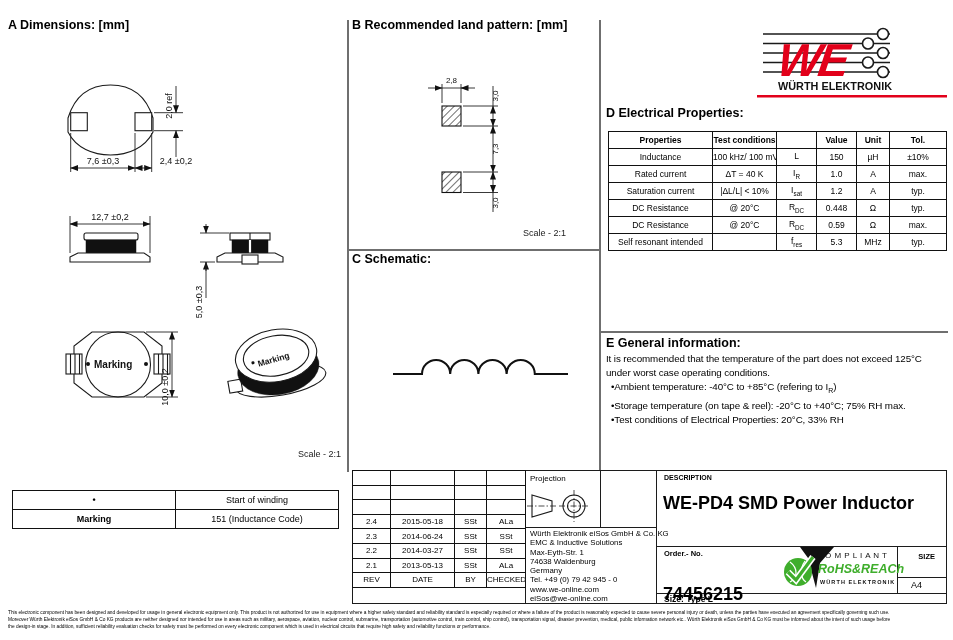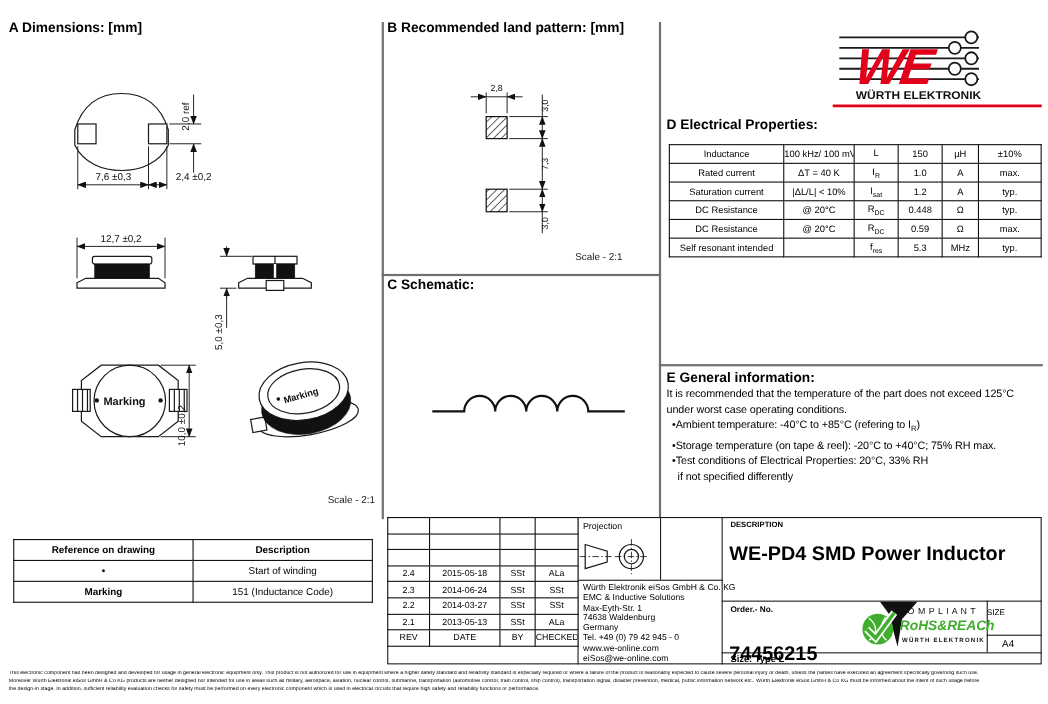--- a/index.html
+++ b/index.html
@@ -193,20 +193,28 @@
   <table class="etab" style="left:608px;top:131px;width:338px">
     <colgroup>
         <col style="width:104px">
         <col style="width:64px">
         <col style="width:40px">
         <col style="width:40px">
         <col style="width:33px">
         <col style="width:57px">
       </colgroup>
     <tbody>
+        <tr>
+      <th>Properties</th>
+          <th>Test conditions</th>
+          <th></th>
+      <th>Value</th>
+          <th>Unit</th>
+          <th>Tol.</th>
+    </tr>
     <tr>
       <td class="cb">Inductance</td>
           <td class="cb">100 kHz/ 100 mV</td>
       <td><span>L</span><sub></sub></td>
       <td>150</td>
           <td>µH</td>
           <td>±10%</td>
     </tr>
     <tr>
       <td class="cb">Rated current</td>
@@ -252,34 +260,29 @@
     </table>
 
   <div class="e-wrap">
     <div class="e-title">E General information:</div>
     <div class="e-text">
       <div class="eline">It is recommended that the temperature of the part does not exceed 125°C</div>
       <div class="eline">under worst case operating conditions.</div>
       <div class="eline ind1"><span>•</span><span>Ambient temperature: -40°C to +85°C (refering to I</span><sub>R</sub><span>)</span></div>
       <div class="eline ind1"><span>•</span><span>Storage temperature (on tape &amp; reel): -20°C to +40°C; 75% RH max.</span></div>
       <div class="eline ind1"><span>•</span><span>Test conditions of Electrical Properties: 20°C, 33% RH</span></div>
-      <div class="eline ind2">if not specified differently</div>
     </div>
   </div>
 
   <table class="rtab" style="left:12px;top:490px;width:326px">
     <colgroup>
         <col style="width:163px">
         <col style="width:163px">
       </colgroup>
     <tbody>
-        <tr>
-      <th>Reference on drawing</th>
-      <th>Description</th>
-    </tr>
     <tr>
       <td class="b">•</td>
       <td>Start of winding</td>
     </tr>
     <tr>
       <td class="b">Marking</td>
       <td>151 (Inductance Code)</td>
     </tr>
   </tbody>
     </table>
@@ -371,21 +374,21 @@
     <div>Germany</div>
     <div>Tel. +49 (0) 79 42 945 - 0</div>
     <div>www.we-online.com</div>
     <div>eiSos@we-online.com</div>
   </div>
 
   <div class="abs" style="left:664px;top:474px;font-size:7px;font-weight:bold">DESCRIPTION</div>
   <div class="abs" style="left:663px;top:493px;font-size:18px;font-weight:bold;white-space:nowrap">WE-PD4 SMD Power Inductor</div>
   <div class="abs" style="left:664px;top:549px;font-size:7.5px;font-weight:bold">Order.- No.</div>
   <div class="abs" style="left:663px;top:584px;font-size:18px;font-weight:bold">74456215</div>
-  <div class="abs" style="left:897px;top:552px;width:38px;text-align:left;font-size:7.5px;font-weight:normal">SIZE</div>
+  <div class="abs" style="left:897px;top:552px;width:38px;text-align:right;font-size:7.5px;font-weight:bold">SIZE</div>
   <div class="abs" style="left:897px;top:580px;width:39px;text-align:center;font-size:9px">A4</div>
   <div class="abs" style="left:664px;top:594px;font-size:8.5px;font-weight:bold">Size: Type L</div>
 
   <svg class="abs" style="left:780px;top:546px" width="112" height="46" viewBox="0 0 112 46">
     <path d="M20,1 L54,1 L40,17 L36,42 L28,12 Z" fill="#111"></path>
     <circle cx="18" cy="26" r="14" fill="#3fae2c"></circle>
     <path d="M10,16 C18,22 18,32 10,36" fill="none" stroke="#fff" stroke-width="1.2"></path>
     <path d="M25,15 C20,22 20,32 26,36" fill="none" stroke="#fff" stroke-width="1.2"></path>
     <polyline points="8,26 16,34 33,11" fill="none" stroke="#fff" stroke-width="6.5"></polyline>
     <polyline points="8,26 16,34 33,11" fill="none" stroke="#3fae2c" stroke-width="3.2"></polyline>

